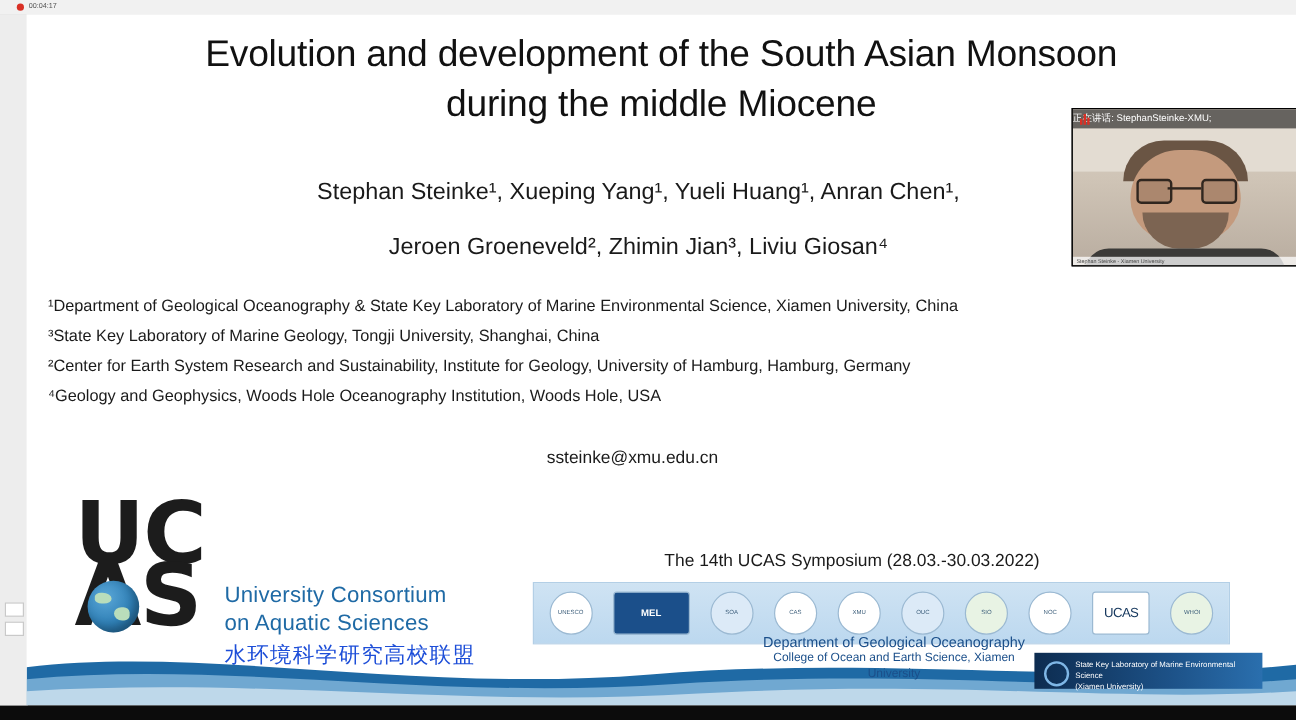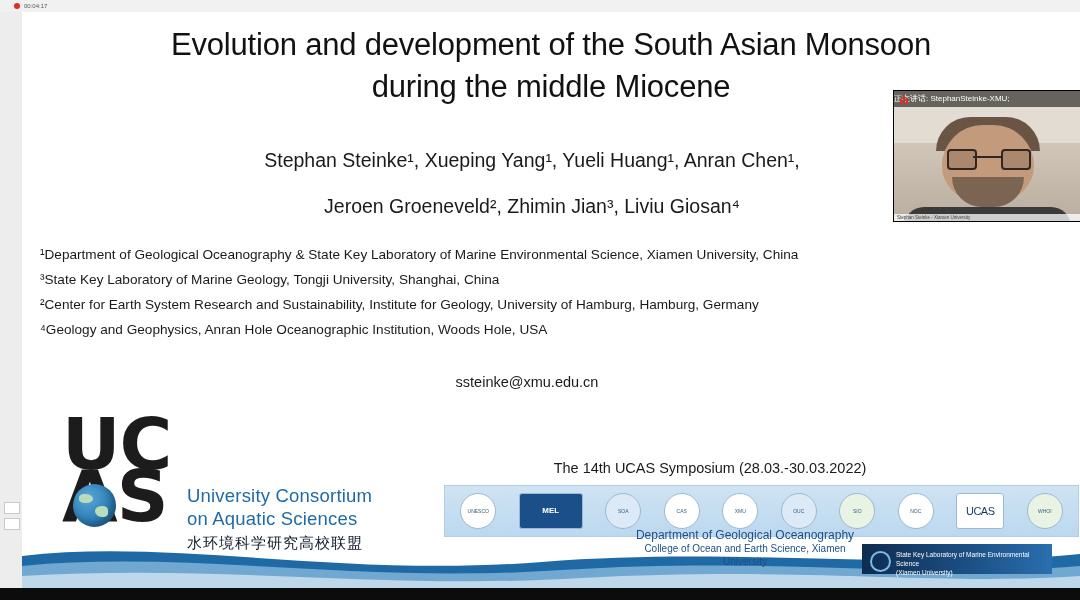--- a/index.html
+++ b/index.html
@@ -158,39 +158,39 @@
     width: 240px;
   }
   .ucas-text .en {
     font-size: 18.5px;
     color: #1f6aa5;
     line-height: 23px;
     letter-spacing: 0.2px;
   }
   .ucas-text .cn {
     margin-top: 4px;
-    font-size: 15px;
-    color: #0f172a;
+    font-size: 18px;
+    color: #1d4ed8;
     font-family: "DejaVu Sans", sans-serif;
     letter-spacing: 1px;
   }
 
   
   .symposium {
     position: absolute;
     left: 408px; top: 448px;
     width: 560px;
     text-align: center;
     font-size: 14.5px;
     color: #1a1a1a;
   }
   .logostrip {
     position: absolute;
     left: 422px; top: 473px;
-    width: 635px; height: 52px;
+    width: 581px; height: 52px;
     background: linear-gradient(180deg, #cfe3f3 0%, #bcd8ef 100%);
     border: 1px solid #b3cfe6;
     display: flex;
     align-items: center;
     justify-content: space-around;
     padding: 0 4px;
     box-sizing: border-box;
   }
   .logostrip .lg {
     width: 34px; height: 34px;
@@ -395,21 +395,21 @@
 
     <div class="authors">
       <div>Stephan Steinke¹, Xueping Yang¹, Yueli Huang¹, Anran Chen¹,</div>
       <div>Jeroen Groeneveld², Zhimin Jian³, Liviu Giosan⁴</div>
     </div>
 
     <div class="affils">
       <div class="aff">¹Department of Geological Oceanography &amp; State Key Laboratory of Marine Environmental Science, Xiamen University, China</div>
       <div class="aff">³State Key Laboratory of Marine Geology, Tongji University, Shanghai, China</div>
       <div class="aff">²Center for Earth System Research and Sustainability, Institute for Geology, University of Hamburg, Hamburg, Germany</div>
-      <div class="aff">⁴Geology and Geophysics, Anran Hole Oceanographic Institution, Woods Hole, USA</div>
+      <div class="aff">⁴Geology and Geophysics, Woods Hole Oceanography Institution, Woods Hole, USA</div>
     </div>
 
     <div class="email">ssteinke@xmu.edu.cn</div>
 
     <div class="ucas-logo">
       <div class="ucas-letters">
         <span>UC</span>
         <span class="l2">AS</span>
       </div>
       <div class="ucas-globe"></div>

